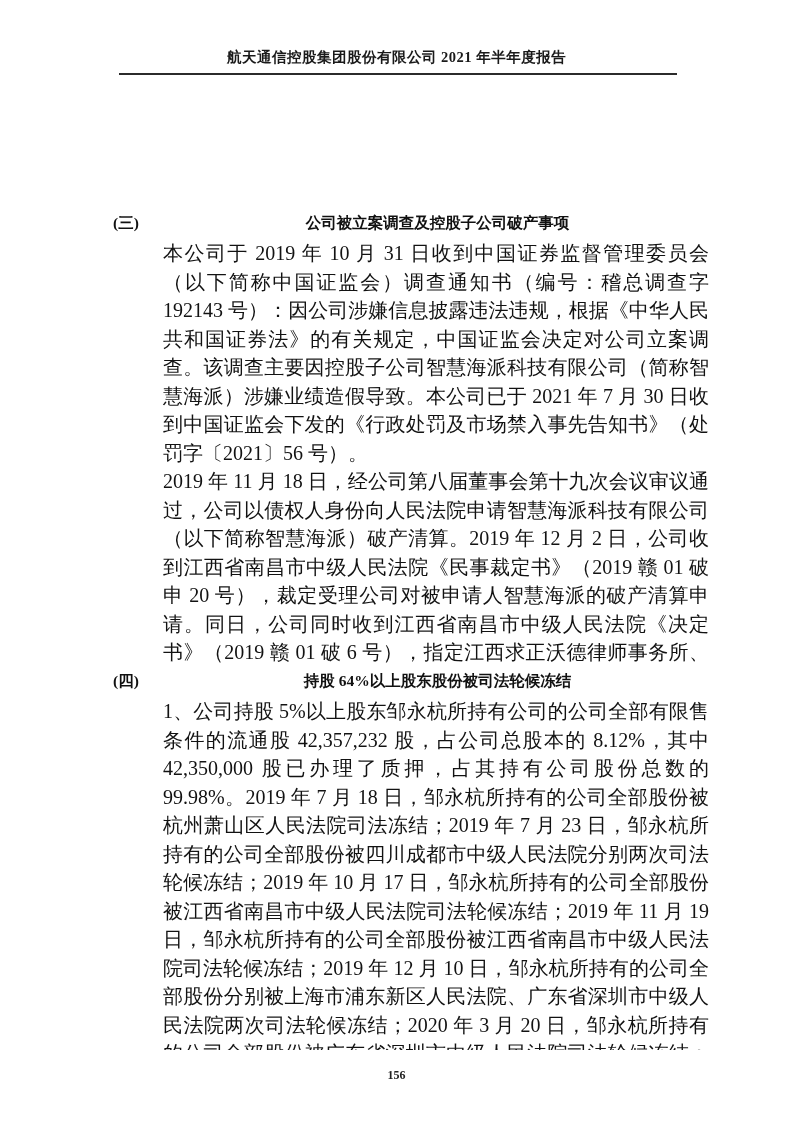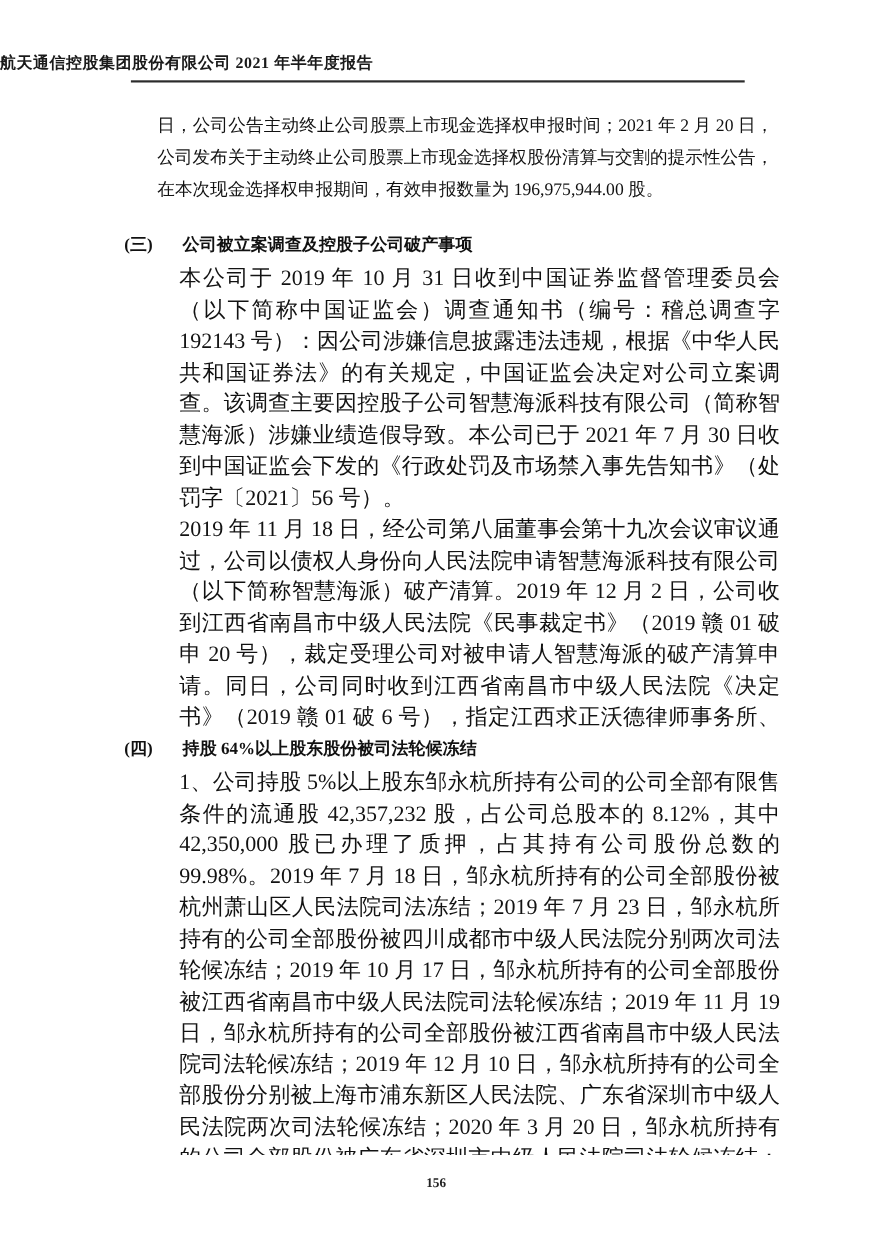--- a/index.html
+++ b/index.html
@@ -11,20 +11,21 @@
   }
   .page {
     position: relative;
     width: 793px; height: 1122px;
     background: #ffffff;
     overflow: hidden;
   }
   .doc-header {
     position: absolute;
     top: 48px; left: 0; width: 100%;
+    text-align: center;
     font-size: 14.5px;
     font-weight: bold;
     letter-spacing: 0.5px;
     color: #1a1a1a;
   }
   .doc-header-rule {
     position: absolute;
     top: 73px; left: 119px;
     width: 558px; height: 0;
     border-top: 2px solid #2b2b2b;
@@ -48,21 +49,21 @@
   .section-4 { top: 666px; height: 384px; }
   .sec-heading {
     display: flex;
     font-weight: bold;
     font-size: 15.5px;
     line-height: 29px;
     margin: 0 0 2px 0;
     color: #111;
   }
   .sec-label { width: 53px; flex: none; }
-  .sec-title { flex: 1; }
+  .sec-title { flex: 1; text-align: center; }
   .sec-paras { margin-left: 50px; width: 546px; }
   .sec-paras p {
     margin: 0;
     font-size: 20px;
     line-height: 28.5px;
     text-align: justify;
   }
   .doc-footer {
     position: absolute;
     top: 1068px; left: 0; width: 100%;
@@ -74,21 +75,20 @@
 </style>
 </head>
 <body>
 
 <div class="page">
 
   <div class="doc-header">航天通信控股集团股份有限公司 2021 年半年度报告</div>
 
   <div class="doc-header-rule"></div>
 
-  <p class="intro-para">日，公司公告主动终止公司股票上市现金选择权申报时间；2021 年 2 月 20 日，公司发布关于主动终止公司股票上市现金选择权股份清算与交割的提示性公告，在本次现金选择权申报期间，有效申报数量为 196,975,944.00 股。</p>
 
   <div class="section section-3">
     <div class="sec-heading">
       <span class="sec-label">(三)</span>
       <span class="sec-title">公司被立案调查及控股子公司破产事项</span>
     </div>
     <div class="sec-paras">
       <p>本公司于 2019 年 10 月 31 日收到中国证券监督管理委员会（以下简称中国证监会）调查通知书（编号：稽总调查字 192143 号）：因公司涉嫌信息披露违法违规，根据《中华人民共和国证券法》的有关规定，中国证监会决定对公司立案调查。该调查主要因控股子公司智慧海派科技有限公司（简称智慧海派）涉嫌业绩造假导致。本公司已于 2021 年 7 月 30 日收到中国证监会下发的《行政处罚及市场禁入事先告知书》（处罚字〔2021〕56 号）。</p>
       <p>2019 年 11 月 18 日，经公司第八届董事会第十九次会议审议通过，公司以债权人身份向人民法院申请智慧海派科技有限公司（以下简称智慧海派）破产清算。2019 年 12 月 2 日，公司收到江西省南昌市中级人民法院《民事裁定书》（2019 赣 01 破申 20 号），裁定受理公司对被申请人智慧海派的破产清算申请。同日，公司同时收到江西省南昌市中级人民法院《决定书》（2019 赣 01 破 6 号），指定江西求正沃德律师事务所、江西豫章律师事务所联合担任智慧海派的管理人。2021 年 1 月 19 日，公司收到江西省南昌市中级人民法院《民事裁定书》（2019 赣 01 破 6 号之二）。法院认为智慧海派资产不足清偿全部债务，且不存在重整、和解的情形，符合法定破产条件，裁定宣告智慧海派破产。</p>
     </div>

